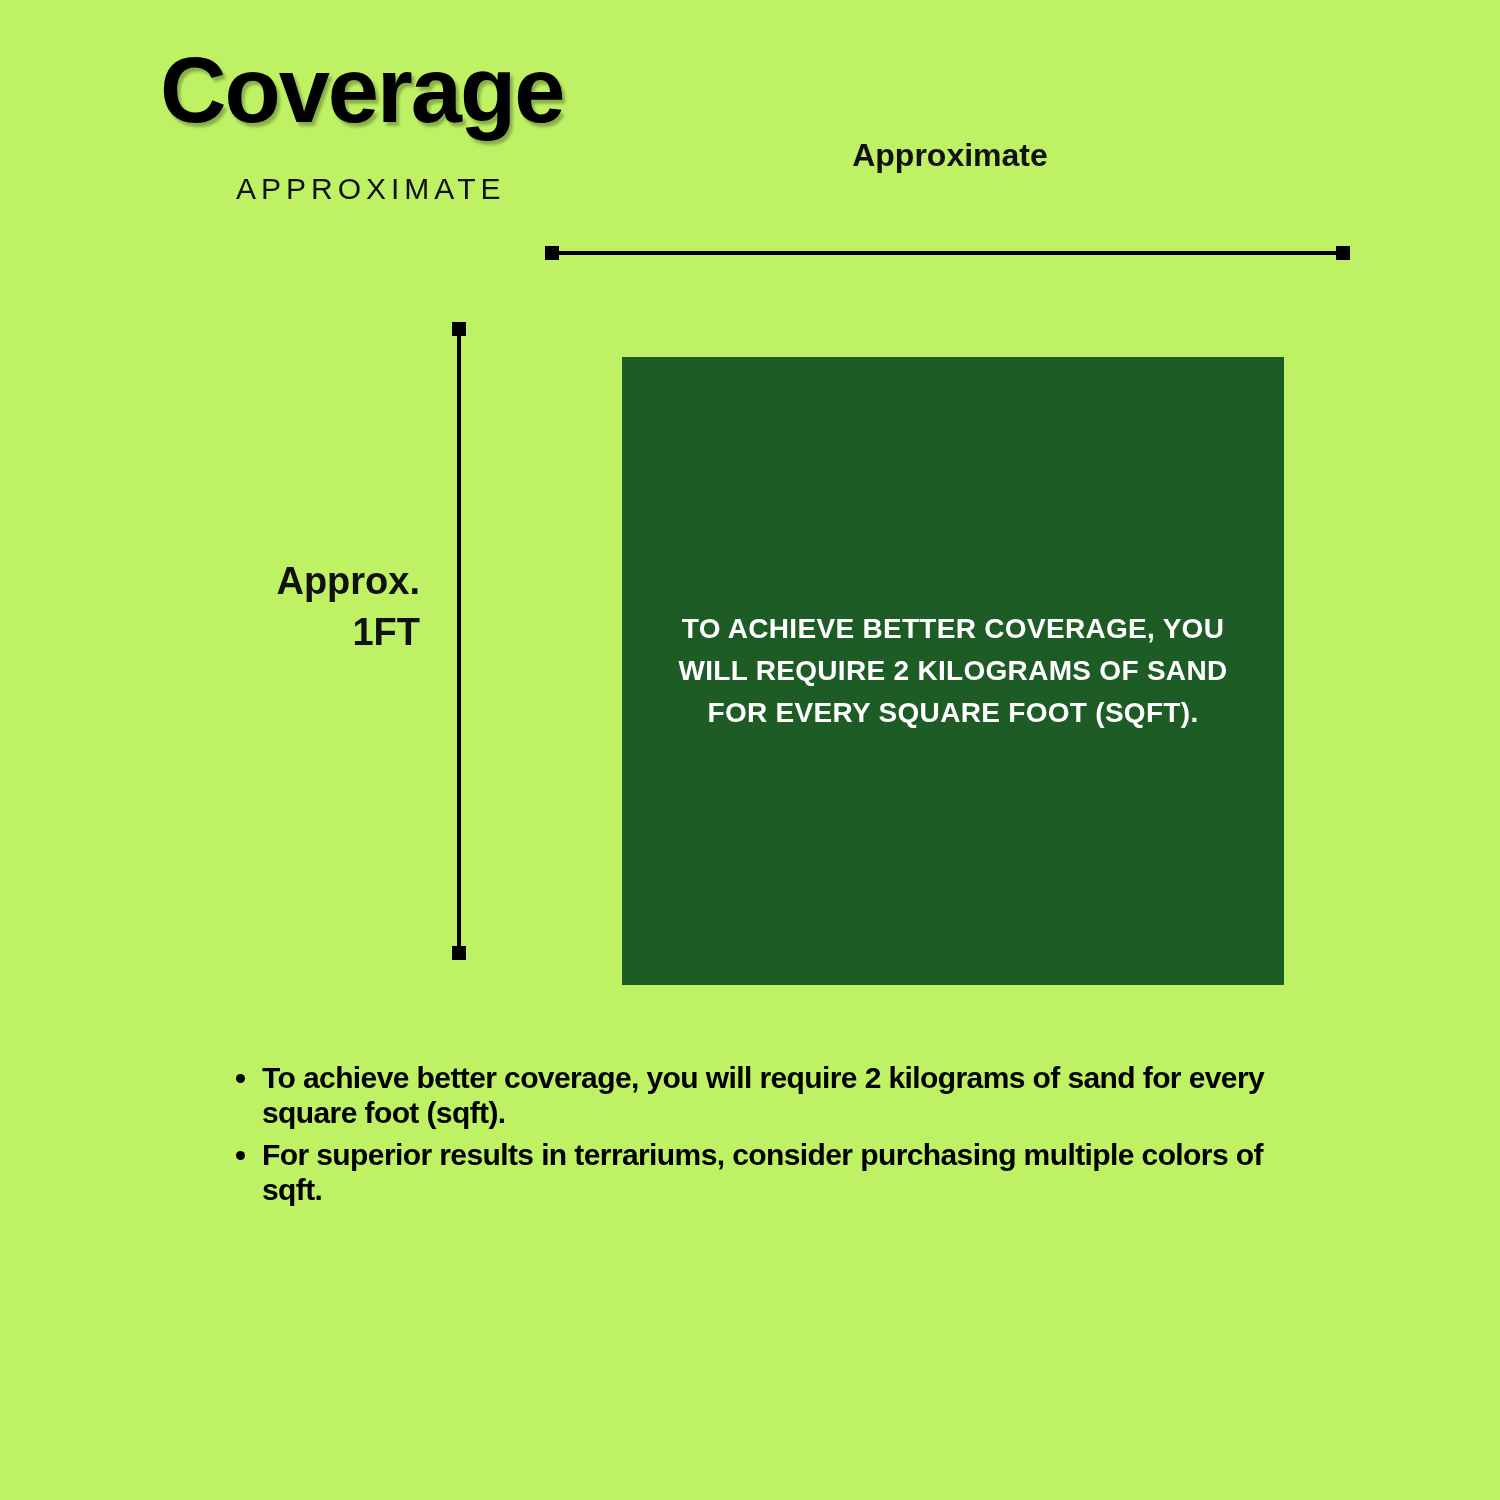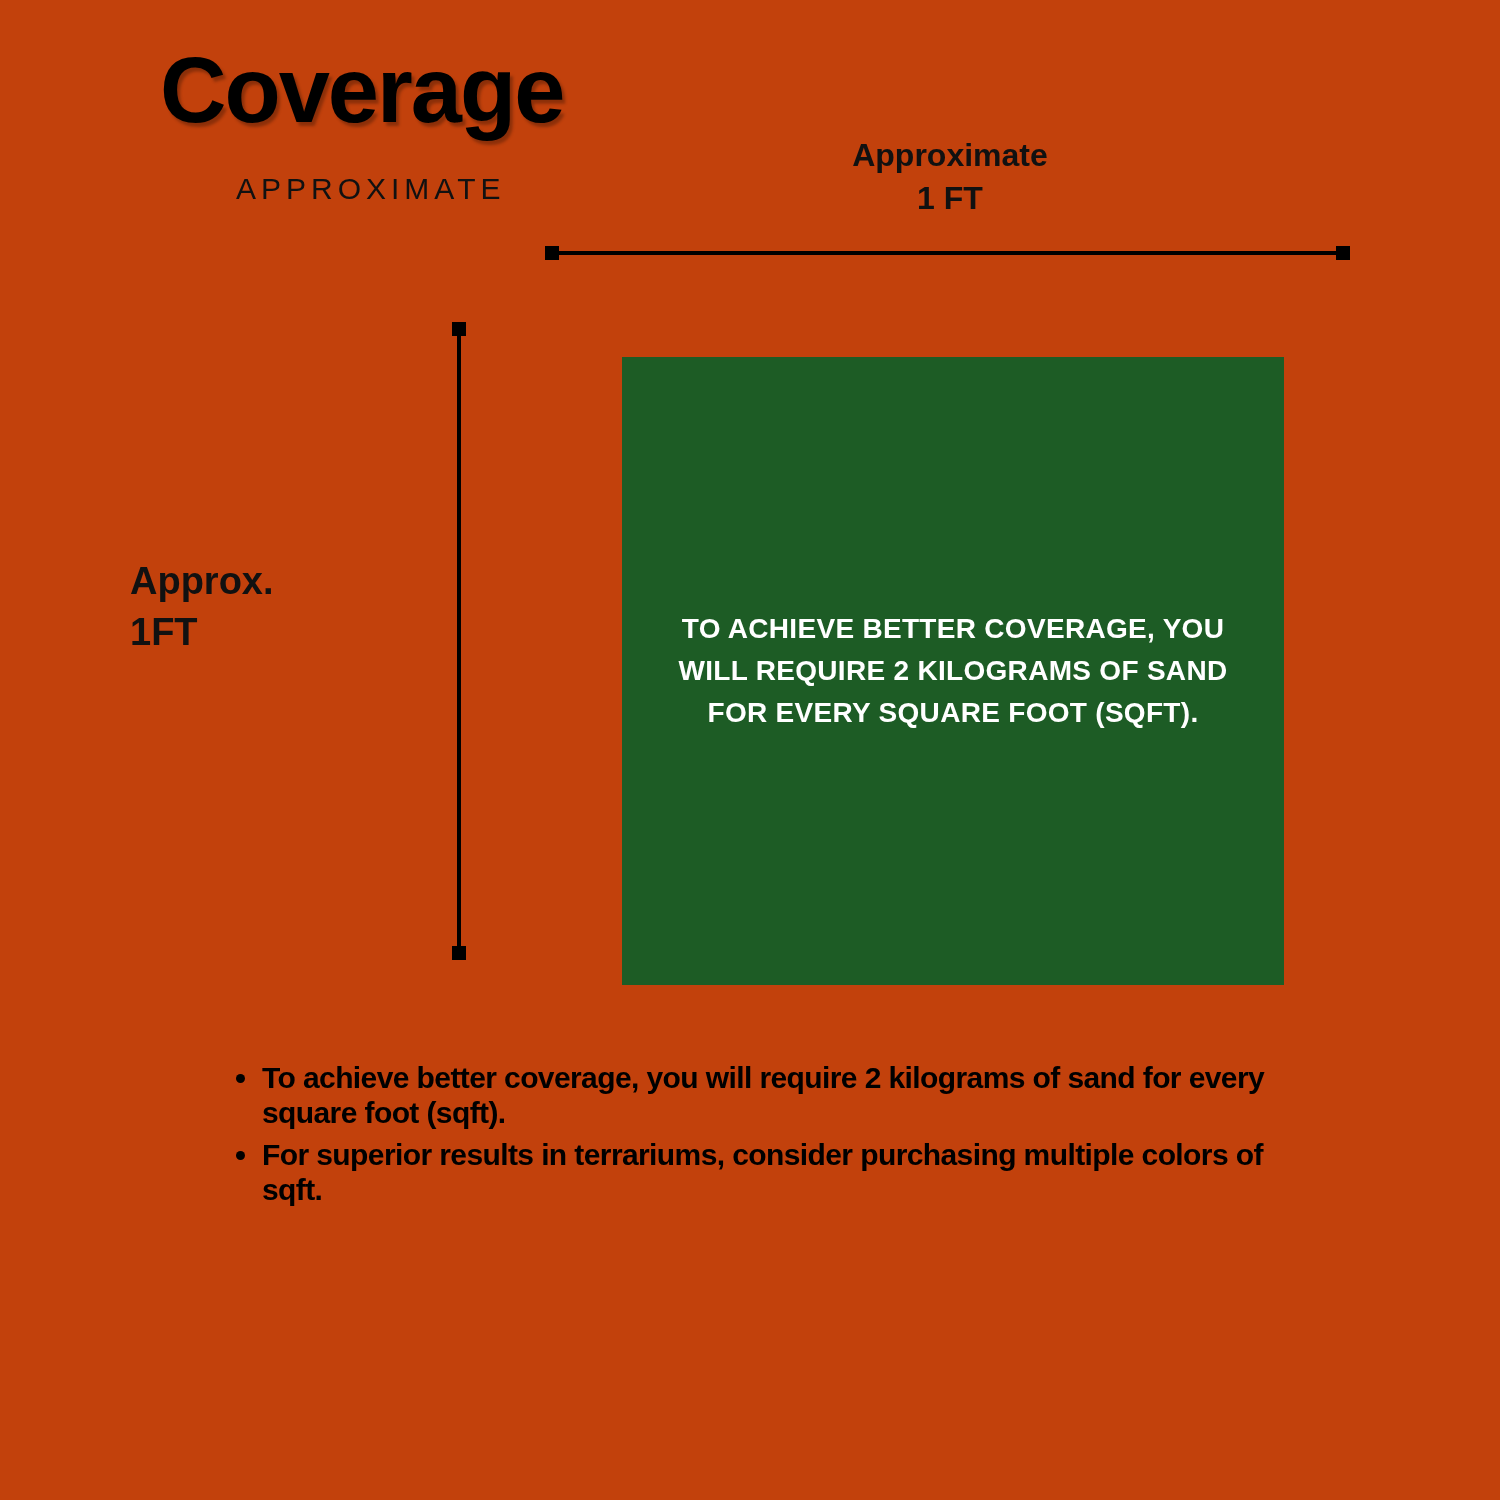--- a/index.html
+++ b/index.html
@@ -7,21 +7,21 @@
     width: 1500px;
     height: 1500px;
     background: #ffffff;
     font-family: "Liberation Sans", sans-serif;
     overflow: hidden;
   }
   .canvas {
     position: relative;
     width: 1500px;
     height: 1500px;
-    background: #c2410c;
+    background: #bef264;
   }
 
   
   .title {
     position: absolute;
     left: 160px;
     top: 44px;
     font-size: 92px;
     font-weight: 800;
     letter-spacing: -2px;
@@ -103,21 +103,21 @@
   }
   .dim-left .cap.start { top: 0; }
   .dim-left .cap.end { top: 624px; }
 
   
   .left-label {
     position: absolute;
     left: 130px;
     top: 556px;
     width: 290px;
-    text-align: left;
+    text-align: right;
     font-size: 38px;
     font-weight: 700;
     color: #111111;
     line-height: 1.35;
   }
 
   
   .square {
     position: absolute;
     left: 622px;
@@ -170,21 +170,20 @@
 </head>
 <body>
 
 <div class="canvas">
 
   <div class="title">Coverage</div>
   <div class="subtitle">APPROXIMATE</div>
 
   <div class="top-label">
     <div>Approximate</div>
-    <div>1 FT</div>
   </div>
 
   <div class="dim-top">
     <div class="bar"></div>
     <div class="cap start"></div>
     <div class="cap end"></div>
   </div>
 
   <div class="dim-left">
     <div class="bar"></div>

